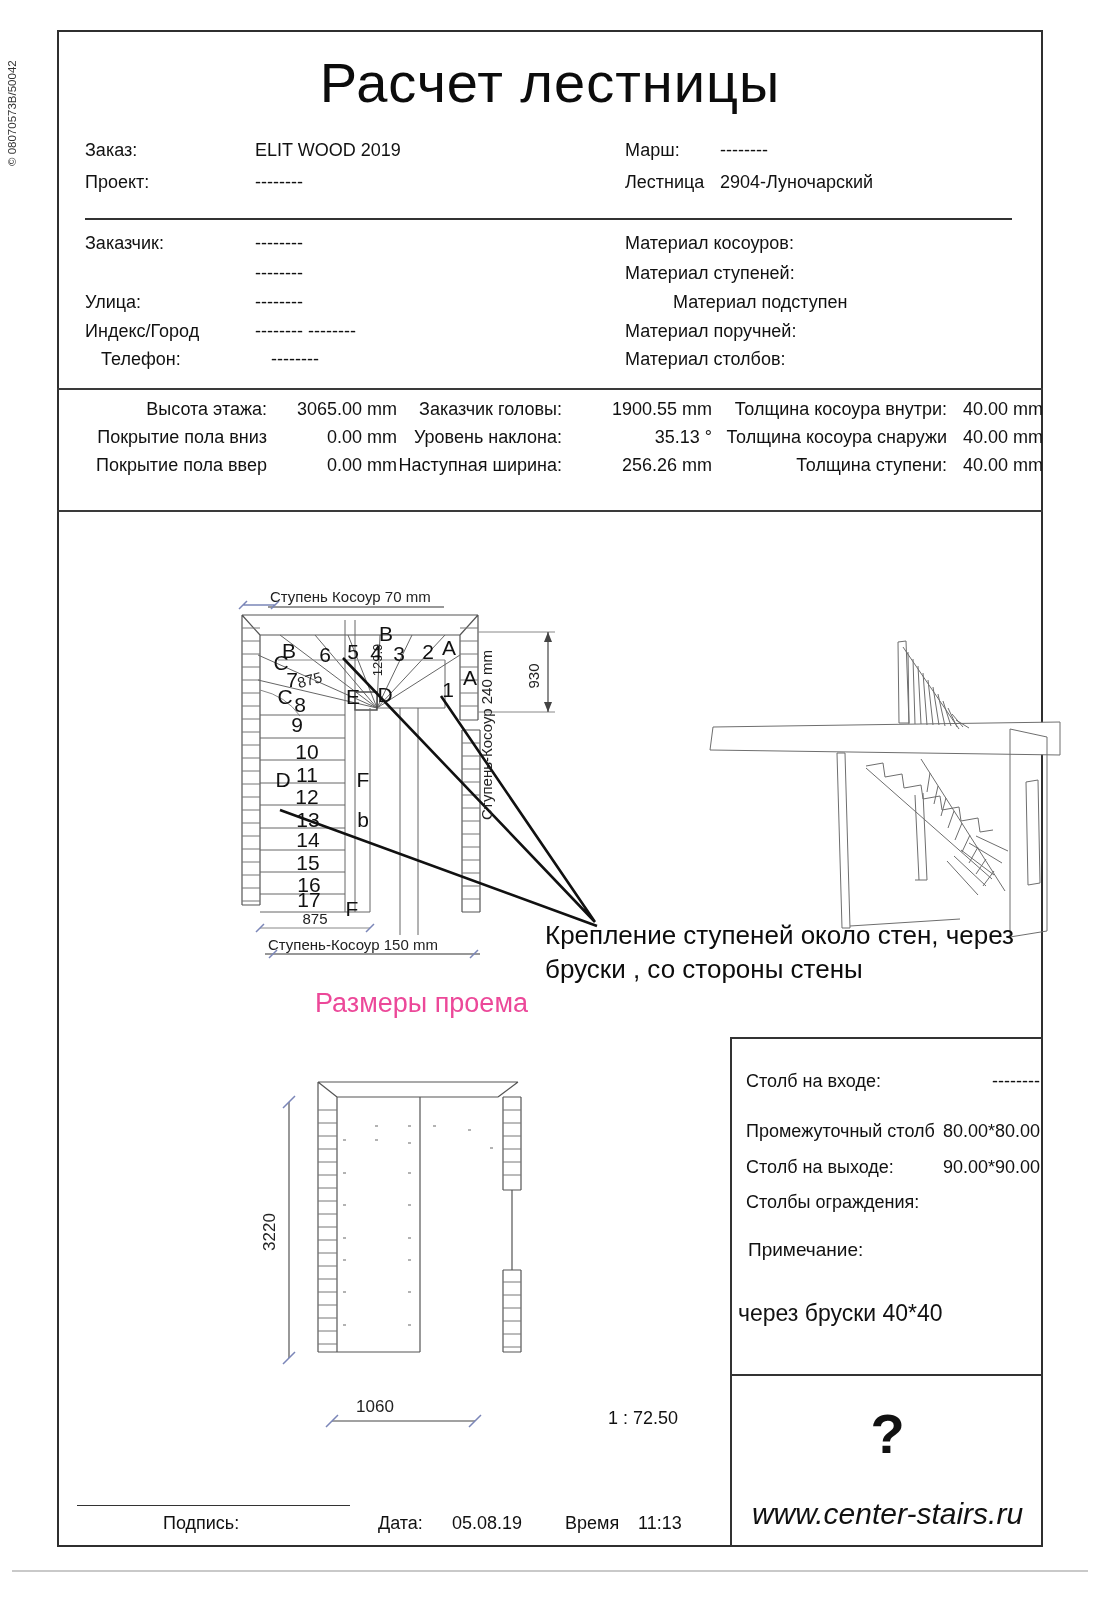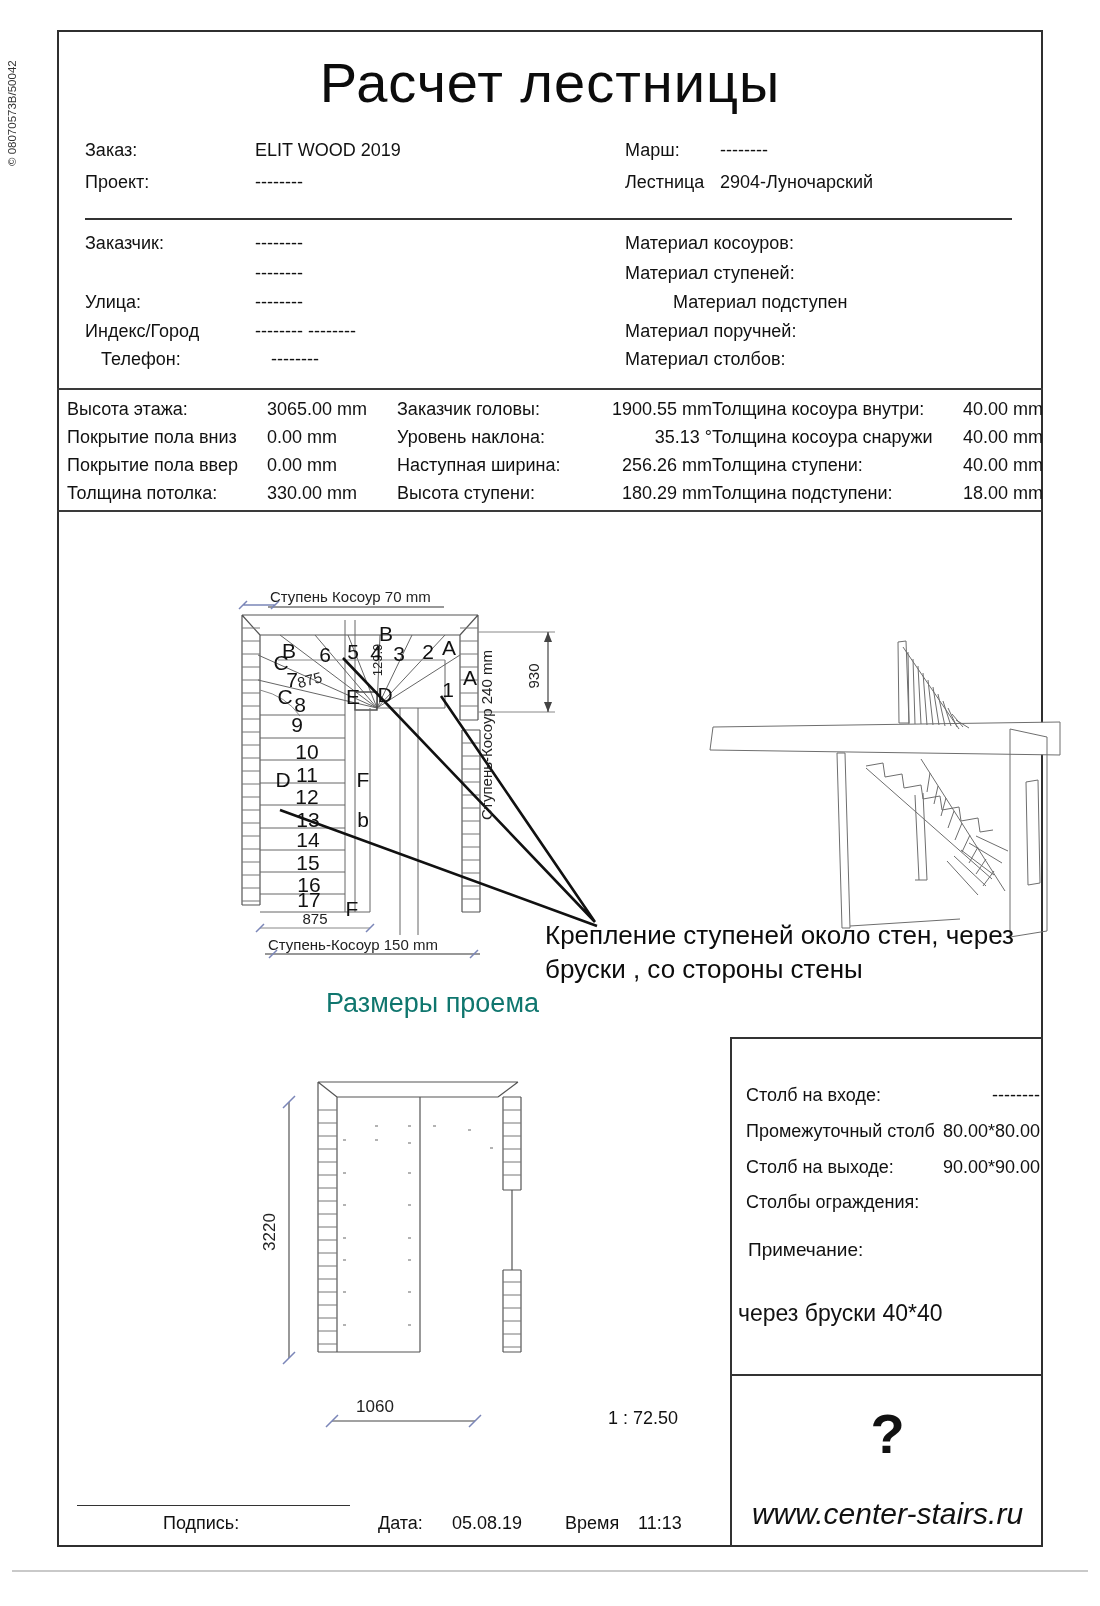--- a/index.html
+++ b/index.html
@@ -22,28 +22,28 @@
     font-size:56px; letter-spacing:1px; color:#0c0c0c;
   }
   .lbl { position:absolute; white-space:nowrap; }
   .divider { position:absolute; left:85px; top:218px; width:927px; border-top:2px solid #333; }
   .param-box {
     position:absolute; left:57px; top:388px; width:986px; height:124px;
     border-top:2px solid #3a3a3a; border-bottom:2px solid #3a3a3a; padding-top:5px;
   }
   .param-row { display:grid; grid-template-columns:200px 130px 165px 150px 235px 96px; height:28px; line-height:28px; padding-left:10px; white-space:nowrap; overflow:hidden; }
   .param-row .p-v2, .param-row .p-v3 { text-align:right; }
-  .param-row > div { overflow:hidden; }
+  .param-row > div { overflow:hidden;text-align:right; }
   svg { position:absolute; }
   svg text { font-family:"Liberation Sans", sans-serif; }
   .annotation {
     position:absolute; left:545px; top:918px; width:516px;
     font-size:26px; line-height:34px; color:#0c0c0c;
   }
-  .opening-heading { position:absolute; left:326px; top:988px; font-size:27px; color:#0f766e; }
+  .opening-heading { position:absolute; left:315px; top:988px; font-size:27px; color:#ec4899; }
   .posts-panel {
     position:absolute; left:730px; top:1037px; width:313px; height:510px;
     border-left:2px solid #333; border-top:2px solid #333;
   }
   .posts-divider { position:absolute; left:0; top:335px; width:100%; border-top:2px solid #333; }
   .note-label { position:absolute; left:16px; top:200px; font-size:19px; }
   .note-line1 { position:absolute; left:6px; top:230px; font-size:23px; white-space:nowrap; }
   .note-line2 { position:absolute; left:6px; top:261px; font-size:23px; white-space:nowrap; }
   .qmark { position:absolute; left:0; top:362px; width:100%; text-align:center; font-size:56px; font-weight:bold; }
   .website { position:absolute; left:0; top:458px; width:100%; text-align:center; font-size:30px; font-style:italic; }
@@ -104,28 +104,20 @@
         <div class="p-l3">Толщина косоура снаружи</div>
         <div class="p-v3">40.00 mm</div>
       </div>
       <div class="param-row">
         <div class="p-l1">Покрытие пола ввер</div>
         <div class="p-v1">0.00 mm</div>
         <div class="p-l2">Наступная ширина:</div>
         <div class="p-v2">256.26 mm</div>
         <div class="p-l3">Толщина ступени:</div>
         <div class="p-v3">40.00 mm</div>
-      </div>
-      <div class="param-row">
-        <div class="p-l1">Толщина потолка:</div>
-        <div class="p-v1">330.00 mm</div>
-        <div class="p-l2">Высота ступени:</div>
-        <div class="p-v2">180.29 mm</div>
-        <div class="p-l3">Толщина подступени:</div>
-        <div class="p-v3">18.00 mm</div>
       </div>
     </div>
 </div>
 
 <svg viewBox="0 0 420 405" style="left:230px;top:560px;width:420px;height:405px;">
 
   <path d="M12,55 H248 M30,75 H230 M12,55 V345 M30,75 V345 M12,55 L30,75 M248,55 L230,75
            M248,55 V160 M230,75 V160 M230,160 H248 M12,345 H30
            M232,170 V352 M250,170 V352 M232,170 H250 M232,352 H250" stroke="#555" fill="none" stroke-width="1.2"></path>
   <path id="plan-hatch-left" stroke="#777" fill="none" stroke-width="1" d="M12,68H30M12,81H30M12,94H30M12,107H30M12,120H30M12,133H30M12,146H30M12,159H30M12,172H30M12,185H30M12,198H30M12,211H30M12,224H30M12,237H30M12,250H30M12,263H30M12,276H30M12,289H30M12,302H30M12,315H30M12,328H30M12,341H30"></path>
@@ -243,21 +235,21 @@
   <path d="M43,68 L55,56 M43,324 L55,312" stroke="#7b86b8" fill="none" stroke-width="1.5"></path>
   <text x="35" y="192" font-size="17" fill="#222" text-anchor="middle" transform="rotate(-90 35 192)">3220</text>
 
   <path d="M92,381 H235" stroke="#444" fill="none" stroke-width="1.1"></path>
   <path d="M86,387 L98,375 M229,387 L241,375" stroke="#7b86b8" fill="none" stroke-width="1.5"></path>
   <text x="135" y="372" font-size="17" fill="#222" text-anchor="middle">1060</text>
 </svg>
 
 <div class="posts-panel">
   <div id="post-rows">
-      <div style="position: absolute; left: 14px; top: 46px; width: 294px; white-space: nowrap;">
+      <div style="position: absolute; left: 14px; top: 32px; width: 294px; white-space: nowrap;">
         <span style="float: left; overflow: hidden; max-width: 205px;">Столб на входе:</span>
         <span style="float: right;">--------</span>
       </div>
       <div style="position: absolute; left: 14px; top: 82px; width: 294px; white-space: nowrap;">
         <span style="float: left; overflow: hidden; max-width: 205px;">Промежуточный столб</span>
         <span style="float: right; text-align: right;">80.00*80.00</span>
       </div>
       <div style="position: absolute; left: 14px; top: 118px; width: 294px; white-space: nowrap;">
         <span style="float: left; overflow: hidden; max-width: 205px;">Столб на выходе:</span>
         <span style="float: right;">90.00*90.00</span>

